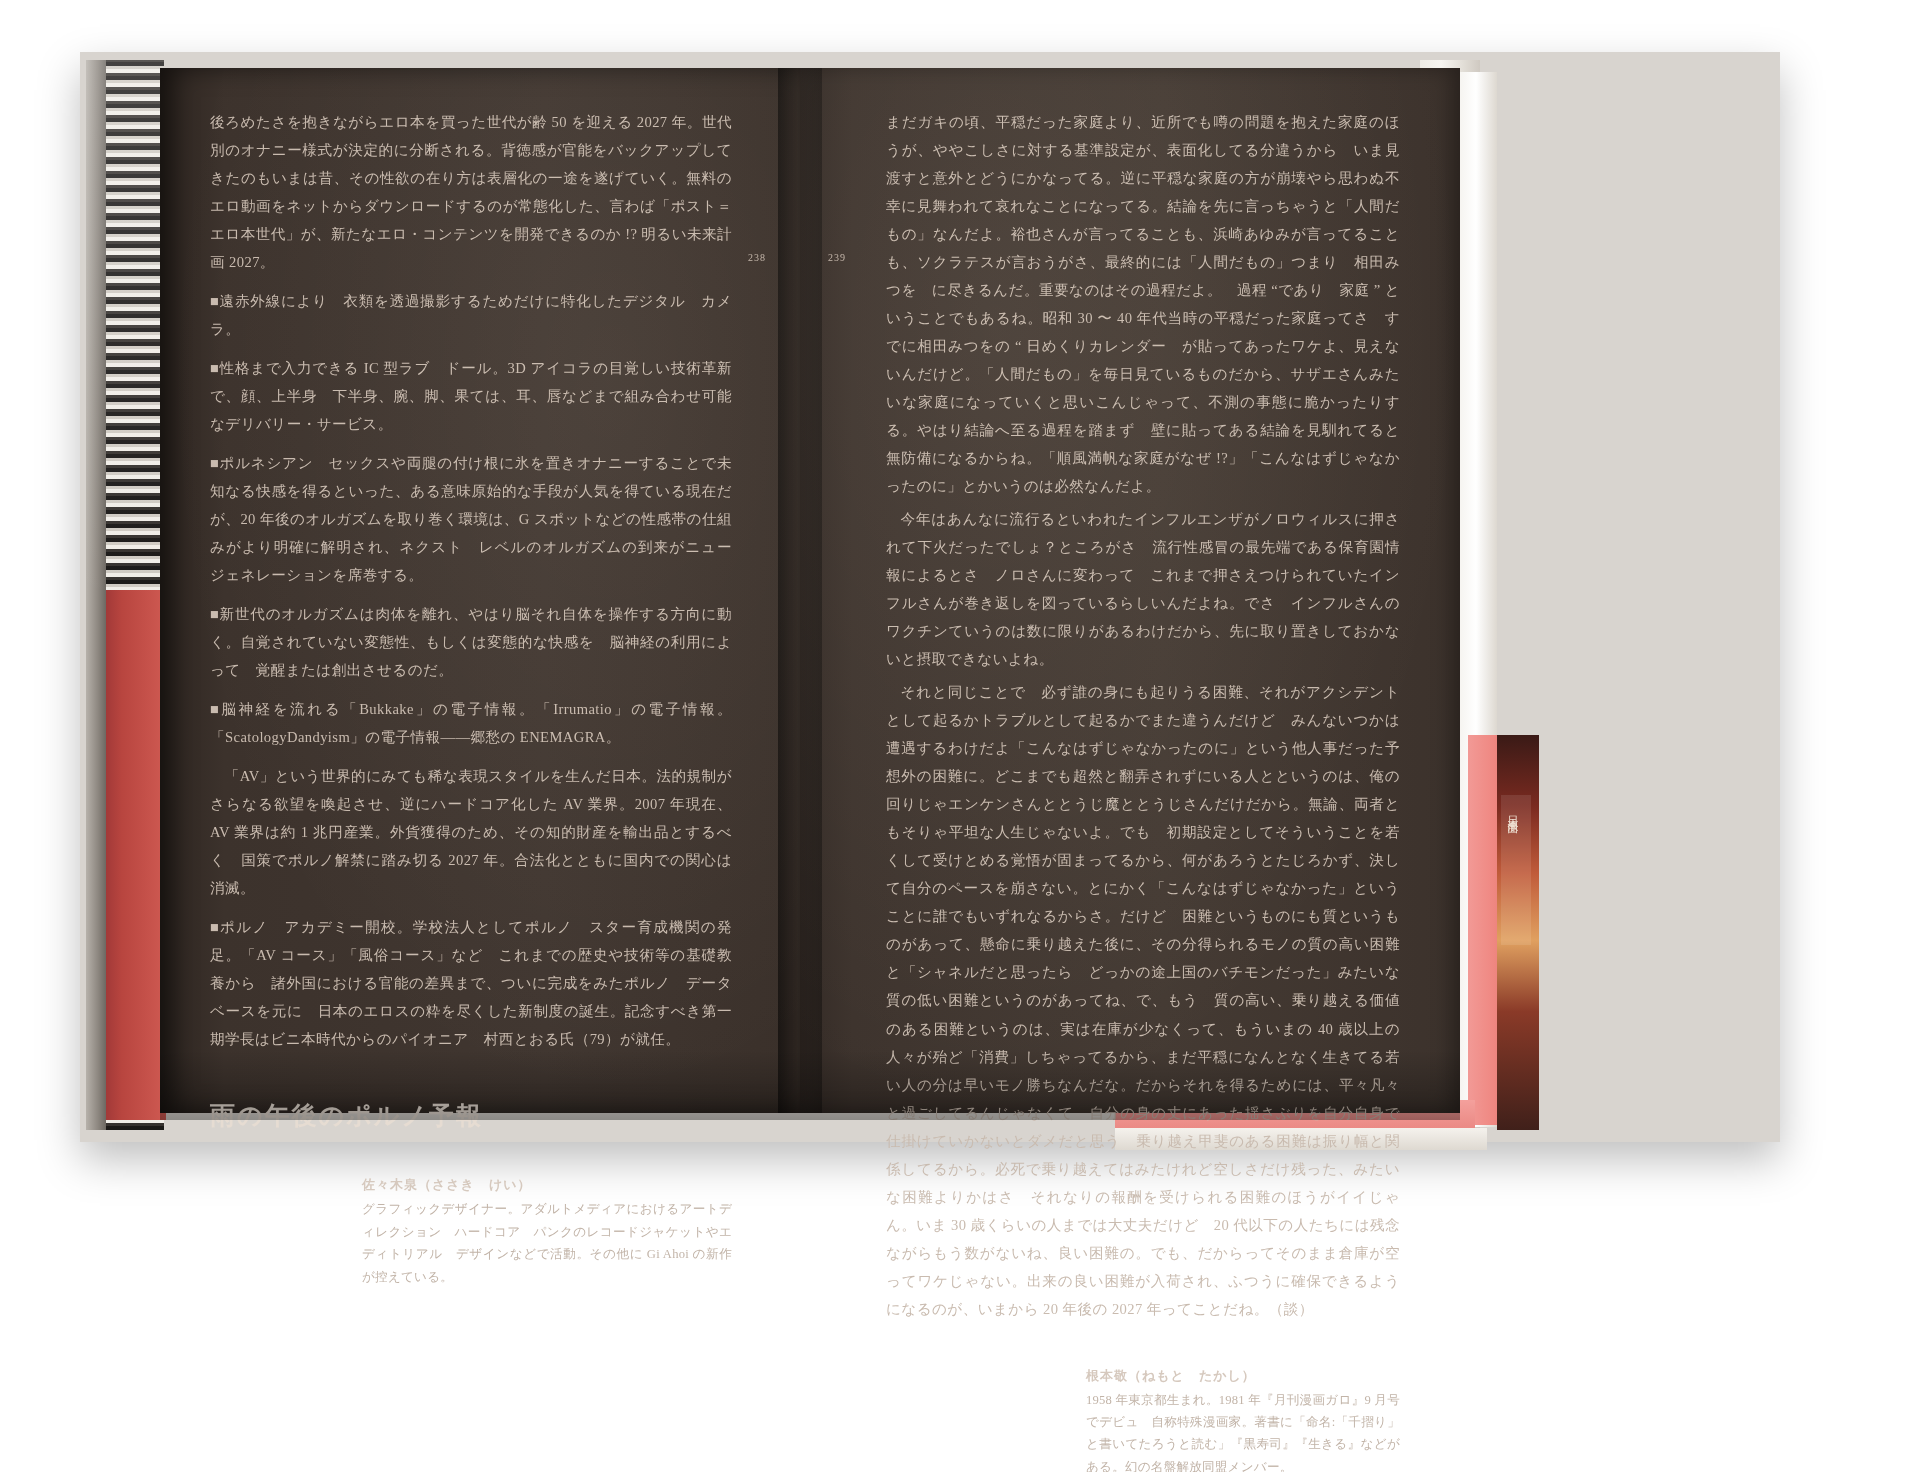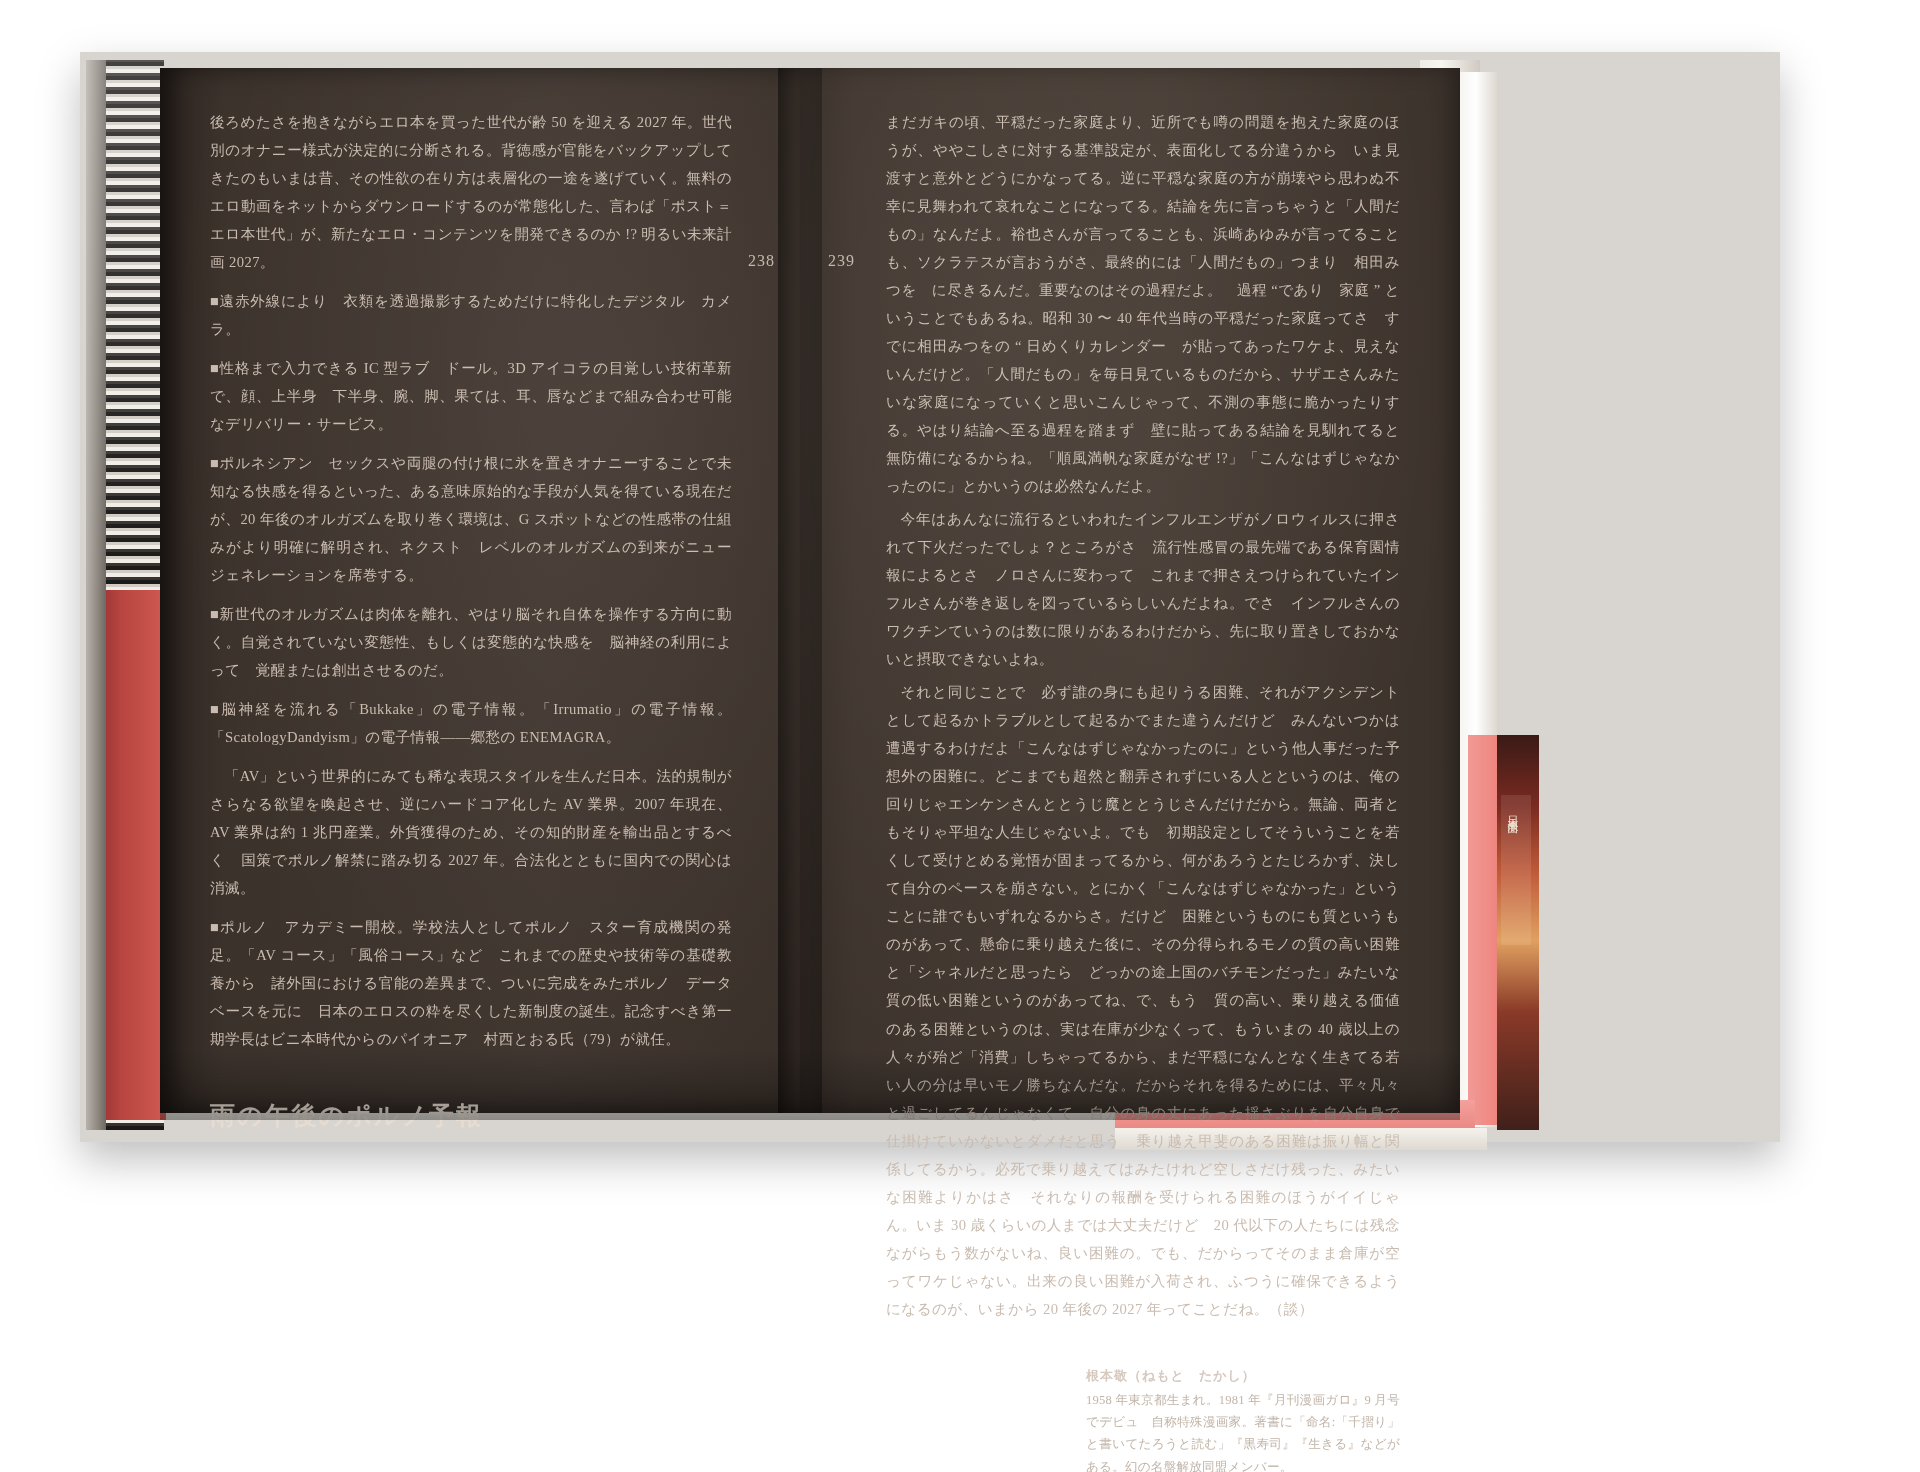--- a/index.html
+++ b/index.html
@@ -190,21 +190,21 @@
   }
   .bio-text {
     font-size: 12.6px;
     line-height: 1.78;
     letter-spacing: 0.2px;
     text-align: justify;
   }
 
   .folio {
     position: absolute;
-    font-size: 16px;
+    font-size: 10px;
     color: #c6b8ac;
     letter-spacing: 1px;
   }
   .folio-left { left: 748px; top: 252px; }
   .folio-right { left: 828px; top: 252px; }
 
   .dot-mark {
     position: absolute;
     left: 1297px;
     top: 1000px;
@@ -291,20 +291,24 @@
       <p class="para bulleted">■遠赤外線により　衣類を透過撮影するためだけに特化したデジタル　カメラ。</p>
       <p class="para bulleted">■性格まで入力できる IC 型ラブ　ドール。3D アイコラの目覚しい技術革新で、顔、上半身　下半身、腕、脚、果ては、耳、唇などまで組み合わせ可能なデリバリー・サービス。</p>
       <p class="para bulleted">■ポルネシアン　セックスや両腿の付け根に氷を置きオナニーすることで未知なる快感を得るといった、ある意味原始的な手段が人気を得ている現在だが、20 年後のオルガズムを取り巻く環境は、G スポットなどの性感帯の仕組みがより明確に解明され、ネクスト　レベルのオルガズムの到来がニュー　ジェネレーションを席巻する。</p>
       <p class="para bulleted">■新世代のオルガズムは肉体を離れ、やはり脳それ自体を操作する方向に動く。自覚されていない変態性、もしくは変態的な快感を　脳神経の利用によって　覚醒または創出させるのだ。</p>
       <p class="para bulleted">■脳神経を流れる「Bukkake」の電子情報。「Irrumatio」の電子情報。「ScatologyDandyism」の電子情報——郷愁の ENEMAGRA。</p>
       <p class="para bulleted indent">「AV」という世界的にみても稀な表現スタイルを生んだ日本。法的規制がさらなる欲望を喚起させ、逆にハードコア化した AV 業界。2007 年現在、AV 業界は約 1 兆円産業。外貨獲得のため、その知的財産を輸出品とするべく　国策でポルノ解禁に踏み切る 2027 年。合法化とともに国内での関心は消滅。</p>
       <p class="para bulleted">■ポルノ　アカデミー開校。学校法人としてポルノ　スター育成機関の発足。「AV コース」「風俗コース」など　これまでの歴史や技術等の基礎教養から　諸外国における官能の差異まで、ついに完成をみたポルノ　データベースを元に　日本のエロスの粋を尽くした新制度の誕生。記念すべき第一期学長はビニ本時代からのパイオニア　村西とおる氏（79）が就任。</p>
 
       <h2 class="heading">雨の午後のポルノ予報</h2>
 
+      <div class="bio">
+        <div class="bio-name">佐々木泉（ささき　けい）</div>
+        <div class="bio-text">グラフィックデザイナー。アダルトメディアにおけるアートディレクション　ハードコア　パンクのレコードジャケットやエディトリアル　デザインなどで活動。その他に Gi Ahoi の新作が控えている。</div>
+      </div>
     </div>
   </div>
 
   <div class="page page-right">
     <div class="page-inner">
       <p class="para">まだガキの頃、平穏だった家庭より、近所でも噂の問題を抱えた家庭のほうが、ややこしさに対する基準設定が、表面化してる分違うから　いま見渡すと意外とどうにかなってる。逆に平穏な家庭の方が崩壊やら思わぬ不幸に見舞われて哀れなことになってる。結論を先に言っちゃうと「人間だもの」なんだよ。裕也さんが言ってることも、浜崎あゆみが言ってることも、ソクラテスが言おうがさ、最終的には「人間だもの」つまり　相田みつを　に尽きるんだ。重要なのはその過程だよ。　過程 “であり　家庭 ” ということでもあるね。昭和 30 〜 40 年代当時の平穏だった家庭ってさ　すでに相田みつをの “ 日めくりカレンダー　が貼ってあったワケよ、見えないんだけど。「人間だもの」を毎日見ているものだから、サザエさんみたいな家庭になっていくと思いこんじゃって、不測の事態に脆かったりする。やはり結論へ至る過程を踏まず　壁に貼ってある結論を見馴れてると無防備になるからね。「順風満帆な家庭がなぜ !?」「こんなはずじゃなかったのに」とかいうのは必然なんだよ。</p>
       <p class="para indent">今年はあんなに流行るといわれたインフルエンザがノロウィルスに押されて下火だったでしょ？ところがさ　流行性感冒の最先端である保育園情報によるとさ　ノロさんに変わって　これまで押さえつけられていたインフルさんが巻き返しを図っているらしいんだよね。でさ　インフルさんのワクチンていうのは数に限りがあるわけだから、先に取り置きしておかないと摂取できないよね。</p>
       <p class="para indent">それと同じことで　必ず誰の身にも起りうる困難、それがアクシデントとして起るかトラブルとして起るかでまた違うんだけど　みんないつかは遭遇するわけだよ「こんなはずじゃなかったのに」という他人事だった予想外の困難に。どこまでも超然と翻弄されずにいる人とというのは、俺の回りじゃエンケンさんととうじ魔ととうじさんだけだから。無論、両者ともそりゃ平坦な人生じゃないよ。でも　初期設定としてそういうことを若くして受けとめる覚悟が固まってるから、何があろうとたじろかず、決して自分のペースを崩さない。とにかく「こんなはずじゃなかった」ということに誰でもいずれなるからさ。だけど　困難というものにも質というものがあって、懸命に乗り越えた後に、その分得られるモノの質の高い困難と「シャネルだと思ったら　どっかの途上国のバチモンだった」みたいな質の低い困難というのがあってね、で、もう　質の高い、乗り越える価値のある困難というのは、実は在庫が少なくって、もういまの 40 歳以上の人々が殆ど「消費」しちゃってるから、まだ平穏になんとなく生きてる若い人の分は早いモノ勝ちなんだな。だからそれを得るためには、平々凡々と過ごしてるんじゃなくて　自分の身の丈にあった揺さぶりを自分自身で仕掛けていかないとダメだと思う　乗り越え甲斐のある困難は振り幅と関係してるから。必死で乗り越えてはみたけれど空しさだけ残った、みたいな困難よりかはさ　それなりの報酬を受けられる困難のほうがイイじゃん。いま 30 歳くらいの人までは大丈夫だけど　20 代以下の人たちには残念ながらもう数がないね、良い困難の。でも、だからってそのまま倉庫が空ってワケじゃない。出来の良い困難が入荷され、ふつうに確保できるようになるのが、いまから 20 年後の 2027 年ってことだね。（談）</p>
 
 

